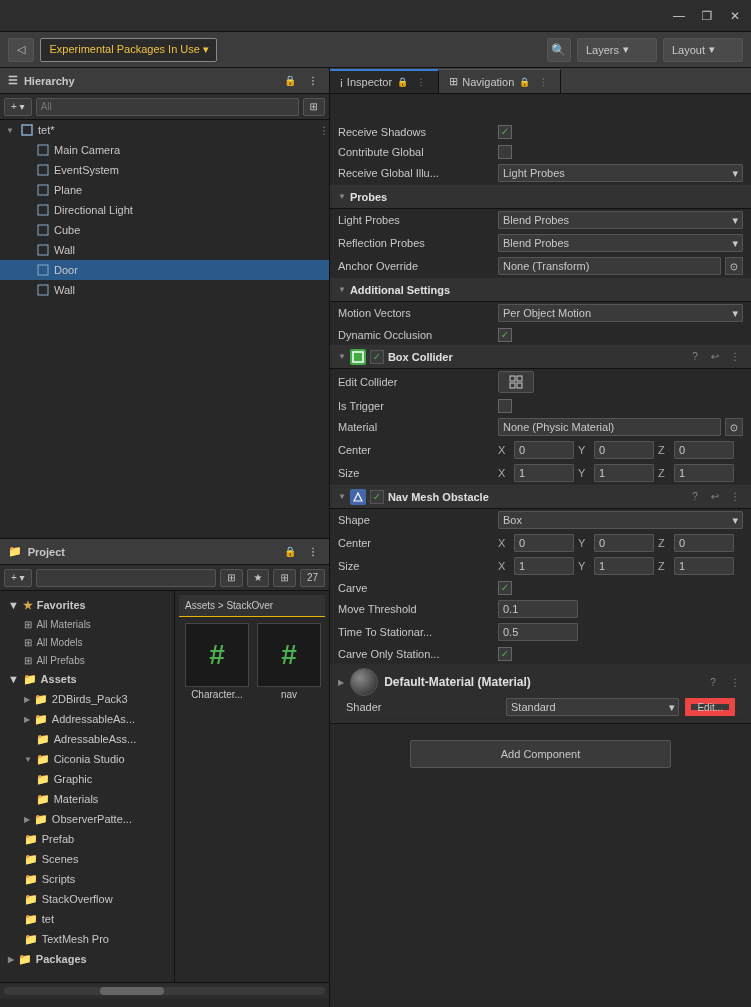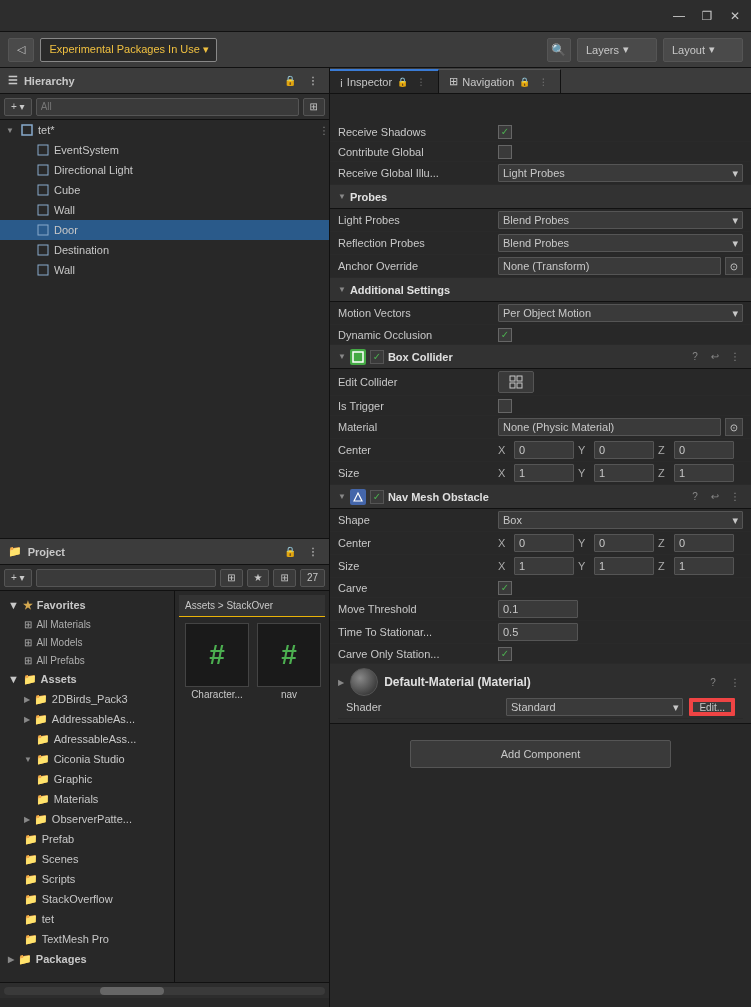--- a/index.html
+++ b/index.html
@@ -593,21 +593,37 @@
           <span>tet*</span>
           <span style="margin-left:auto; font-size:10px; color:#888;">⋮</span>
         </div>
 
         <div class="tree-item level2">
           <span class="tree-icon">
               <svg width="12" height="12" viewBox="0 0 12 12">
                 <rect x="1" y="1" width="10" height="10" fill="none" stroke="#88aacc" stroke-width="1"></rect>
               </svg>
             </span>
+          <span>Main Camera</span>
+        </div>
+        <div class="tree-item level2">
+          <span class="tree-icon">
+              <svg width="12" height="12" viewBox="0 0 12 12">
+                <rect x="1" y="1" width="10" height="10" fill="none" stroke="#88aacc" stroke-width="1"></rect>
+              </svg>
+            </span>
           <span>EventSystem</span>
+        </div>
+        <div class="tree-item level2">
+          <span class="tree-icon">
+              <svg width="12" height="12" viewBox="0 0 12 12">
+                <rect x="1" y="1" width="10" height="10" fill="none" stroke="#88aacc" stroke-width="1"></rect>
+              </svg>
+            </span>
+          <span>Plane</span>
         </div>
         <div class="tree-item level2">
           <span class="tree-icon">
               <svg width="12" height="12" viewBox="0 0 12 12">
                 <rect x="1" y="1" width="10" height="10" fill="none" stroke="#88aacc" stroke-width="1"></rect>
               </svg>
             </span>
           <span>Directional Light</span>
         </div>
         <div class="tree-item level2">
@@ -626,28 +642,20 @@
             </span>
           <span>Wall</span>
         </div>
         <div class="tree-item level2 selected">
           <span class="tree-icon">
               <svg width="12" height="12" viewBox="0 0 12 12">
                 <rect x="1" y="1" width="10" height="10" fill="none" stroke="#88aacc" stroke-width="1"></rect>
               </svg>
             </span>
           <span>Door</span>
-        </div>
-        <div class="tree-item level2">
-          <span class="tree-icon">
-              <svg width="12" height="12" viewBox="0 0 12 12">
-                <rect x="1" y="1" width="10" height="10" fill="none" stroke="#88aacc" stroke-width="1"></rect>
-              </svg>
-            </span>
-          <span>Destination</span>
         </div>
         <div class="tree-item level2">
           <span class="tree-icon">
               <svg width="12" height="12" viewBox="0 0 12 12">
                 <rect x="1" y="1" width="10" height="10" fill="none" stroke="#88aacc" stroke-width="1"></rect>
               </svg>
             </span>
           <span>Wall</span>
         </div>
       </div>
@@ -1049,21 +1057,21 @@
           <div class="section-btn">?</div>
           <div class="section-btn">⋮</div>
         </div>
         <div class="prop-row">
           <span class="prop-label">Shader</span>
           <div class="prop-value">
             <div class="prop-dropdown" style="flex:1;">
               <span>Standard</span>
               <span>▾</span>
             </div>
-            <div style="height:18px; padding:0 6px; background:#3a3a3a; border:4px solid #ef4444; display:flex; align-items:center; font-size:10px; cursor:pointer; border-radius:1px; margin-left:2px;">
+            <div style="height:18px; padding:0 6px; background:#3a3a3a; border:6px solid #ef4444; display:flex; align-items:center; font-size:10px; cursor:pointer; border-radius:1px; margin-left:2px;">
               <span>Edit...</span>
             </div>
           </div>
         </div>
       </div>
 
       <div style="padding: 8px 40px;">
         <div class="add-component-btn">
           <span>Add Component</span>
         </div>

